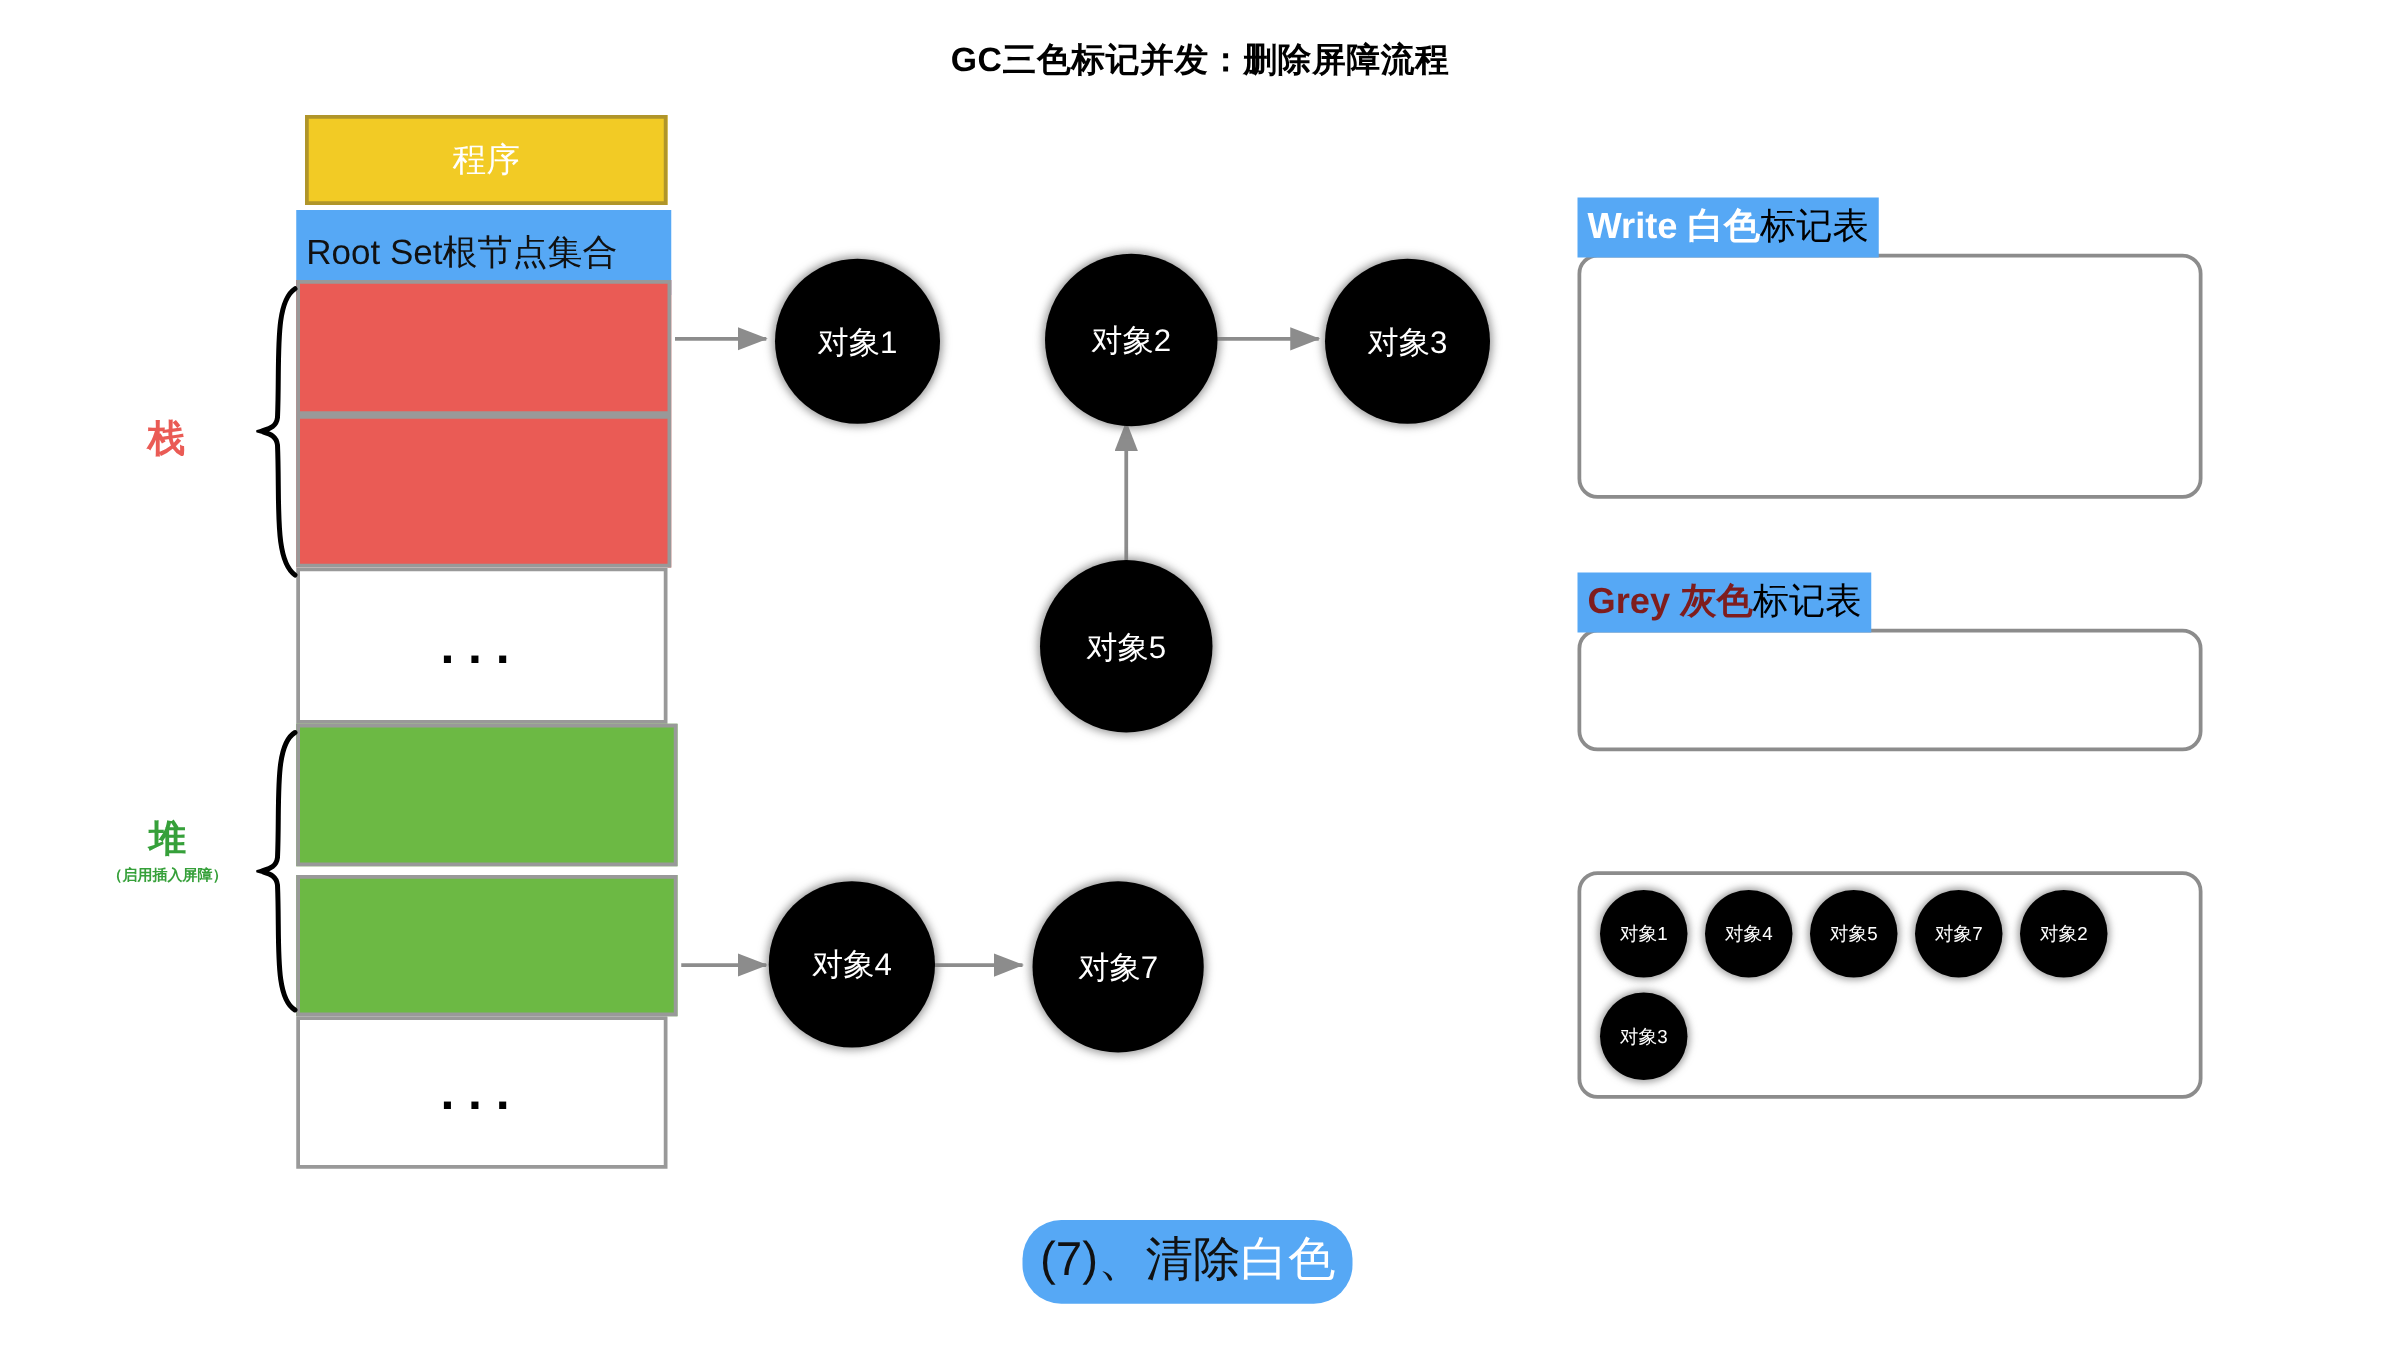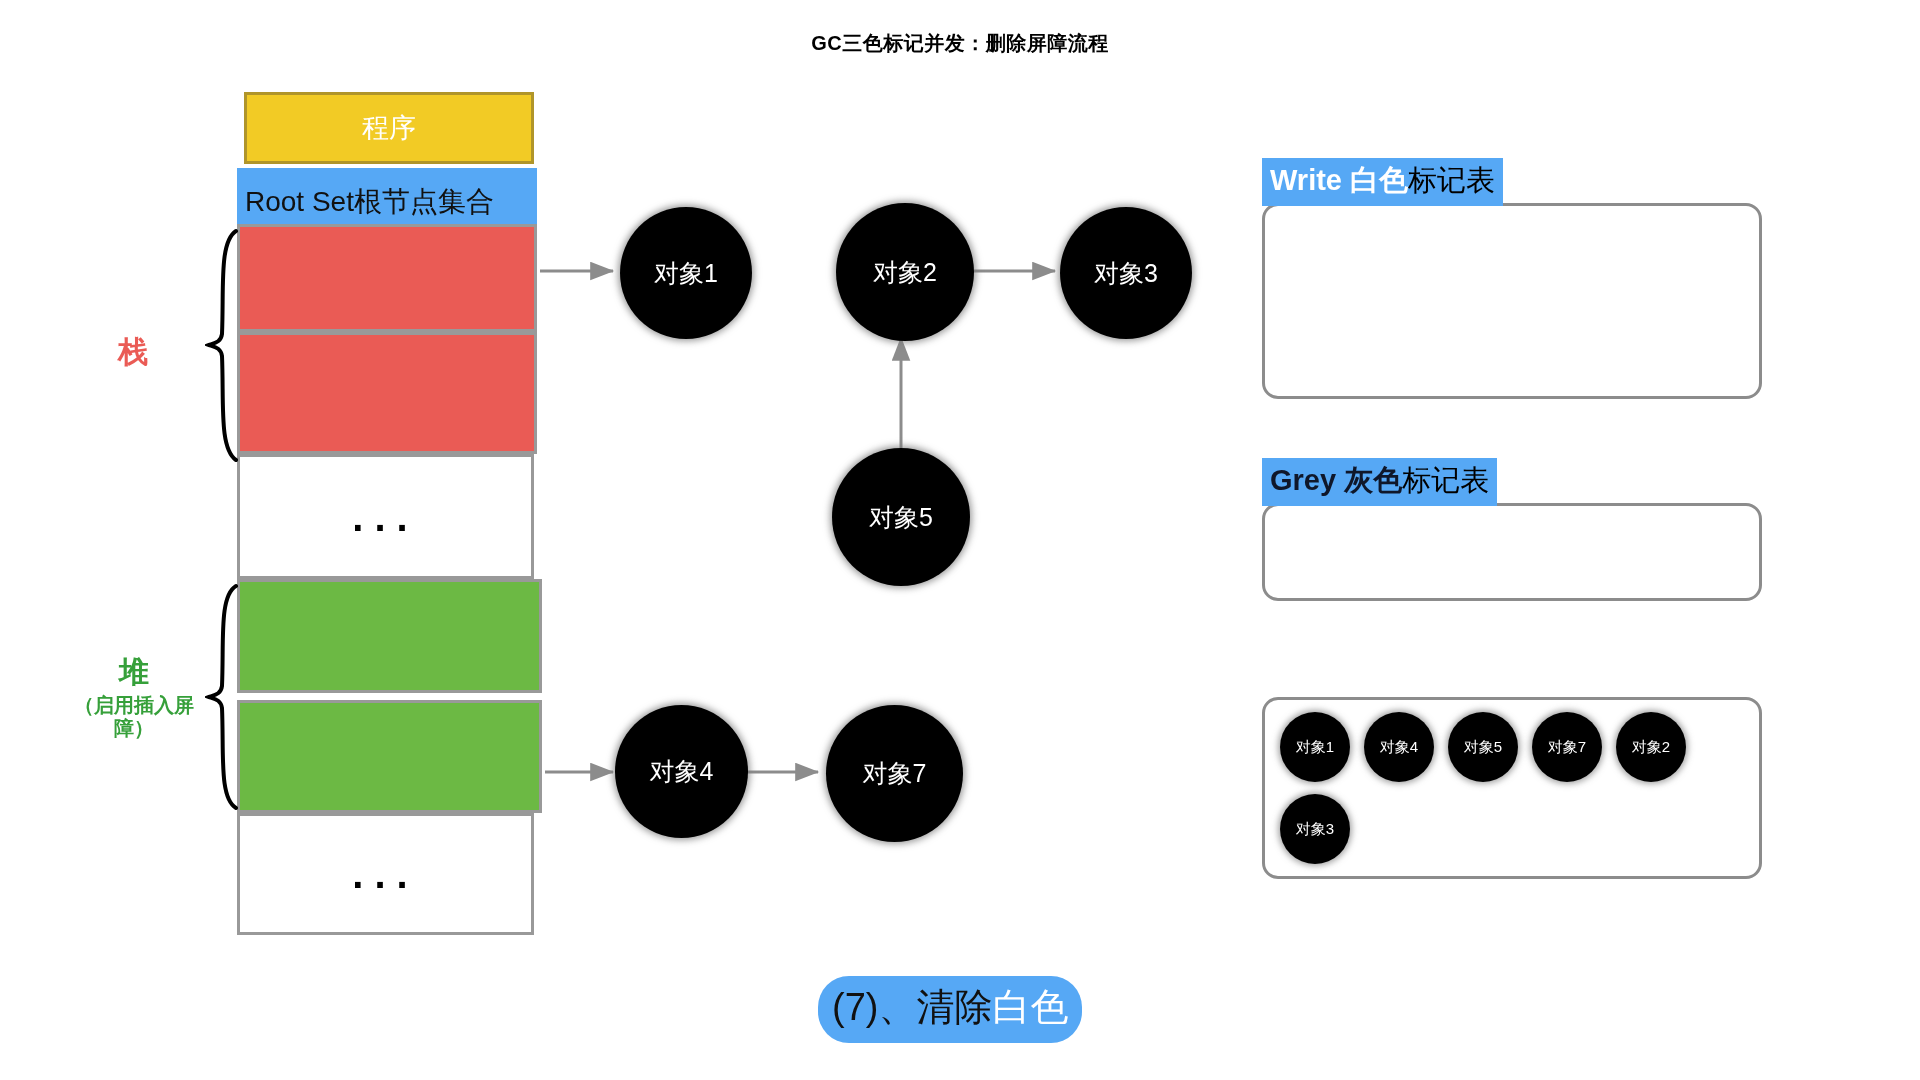--- a/index.html
+++ b/index.html
@@ -8,21 +8,21 @@
     background: #ffffff;
     font-family: "Liberation Sans", "DejaVu Sans", sans-serif;
     overflow: hidden;
   }
   #stage { position: relative; width: 1920px; height: 1080px; }
 
   
   .title {
     position: absolute; left: 0; top: 30px; width: 1920px;
     text-align: center;
-    font-size: 20px; font-weight: bold; color: #000;
+    font-size: 27px; font-weight: bold; color: #000;
     letter-spacing: .5px;
   }
 
   
   .mem-block {
     position: absolute;
     border: 3px solid #999999;
     background: #ffffff;
   }
   .mem-prog {
@@ -52,21 +52,21 @@
   .brace {
     position: absolute;
     font-size: 1px; color: #000;
   }
   .brace svg { display: block; }
   .side-label {
     position: absolute; text-align: center;
     font-weight: bold; line-height: 1.15;
   }
   .side-label .big { display: block; font-size: 30px; }
-  .side-label .sub { display: block; font-size: 20px; margin-top: 4px; }
+  .side-label .sub { display: block; font-size: 12px; margin-top: 4px; }
   .label-stack { color: #ea5b55; }
   .label-heap  { color: #36a03a; }
 
   
   .node {
     position: absolute;
     border-radius: 50%;
     background: #000000;
     color: #ffffff;
     display: flex; align-items: center; justify-content: center;
@@ -84,21 +84,21 @@
   
   .tbl-title {
     position: absolute;
     background: #56a8f5;
     font-size: 29px; font-weight: bold;
     padding: 3px 8px 5px 8px;
     white-space: nowrap;
     z-index: 4;
   }
   .tbl-title .seg-w { color: #ffffff; }
-  .tbl-title .seg-g { color: #0f172a; }
+  .tbl-title .seg-g { color: #7f1d1d; }
   .tbl-title .seg-k { color: #000000; }
   .tbl-title .seg-l { color: #555555; font-weight: normal; }
   .tbl-title .seg-n { color: #000000; font-weight: normal; }
 
   .tbl-box {
     position: absolute;
     border: 3px solid #8c8c8c;
     border-radius: 16px;
     background: #ffffff;
   }

